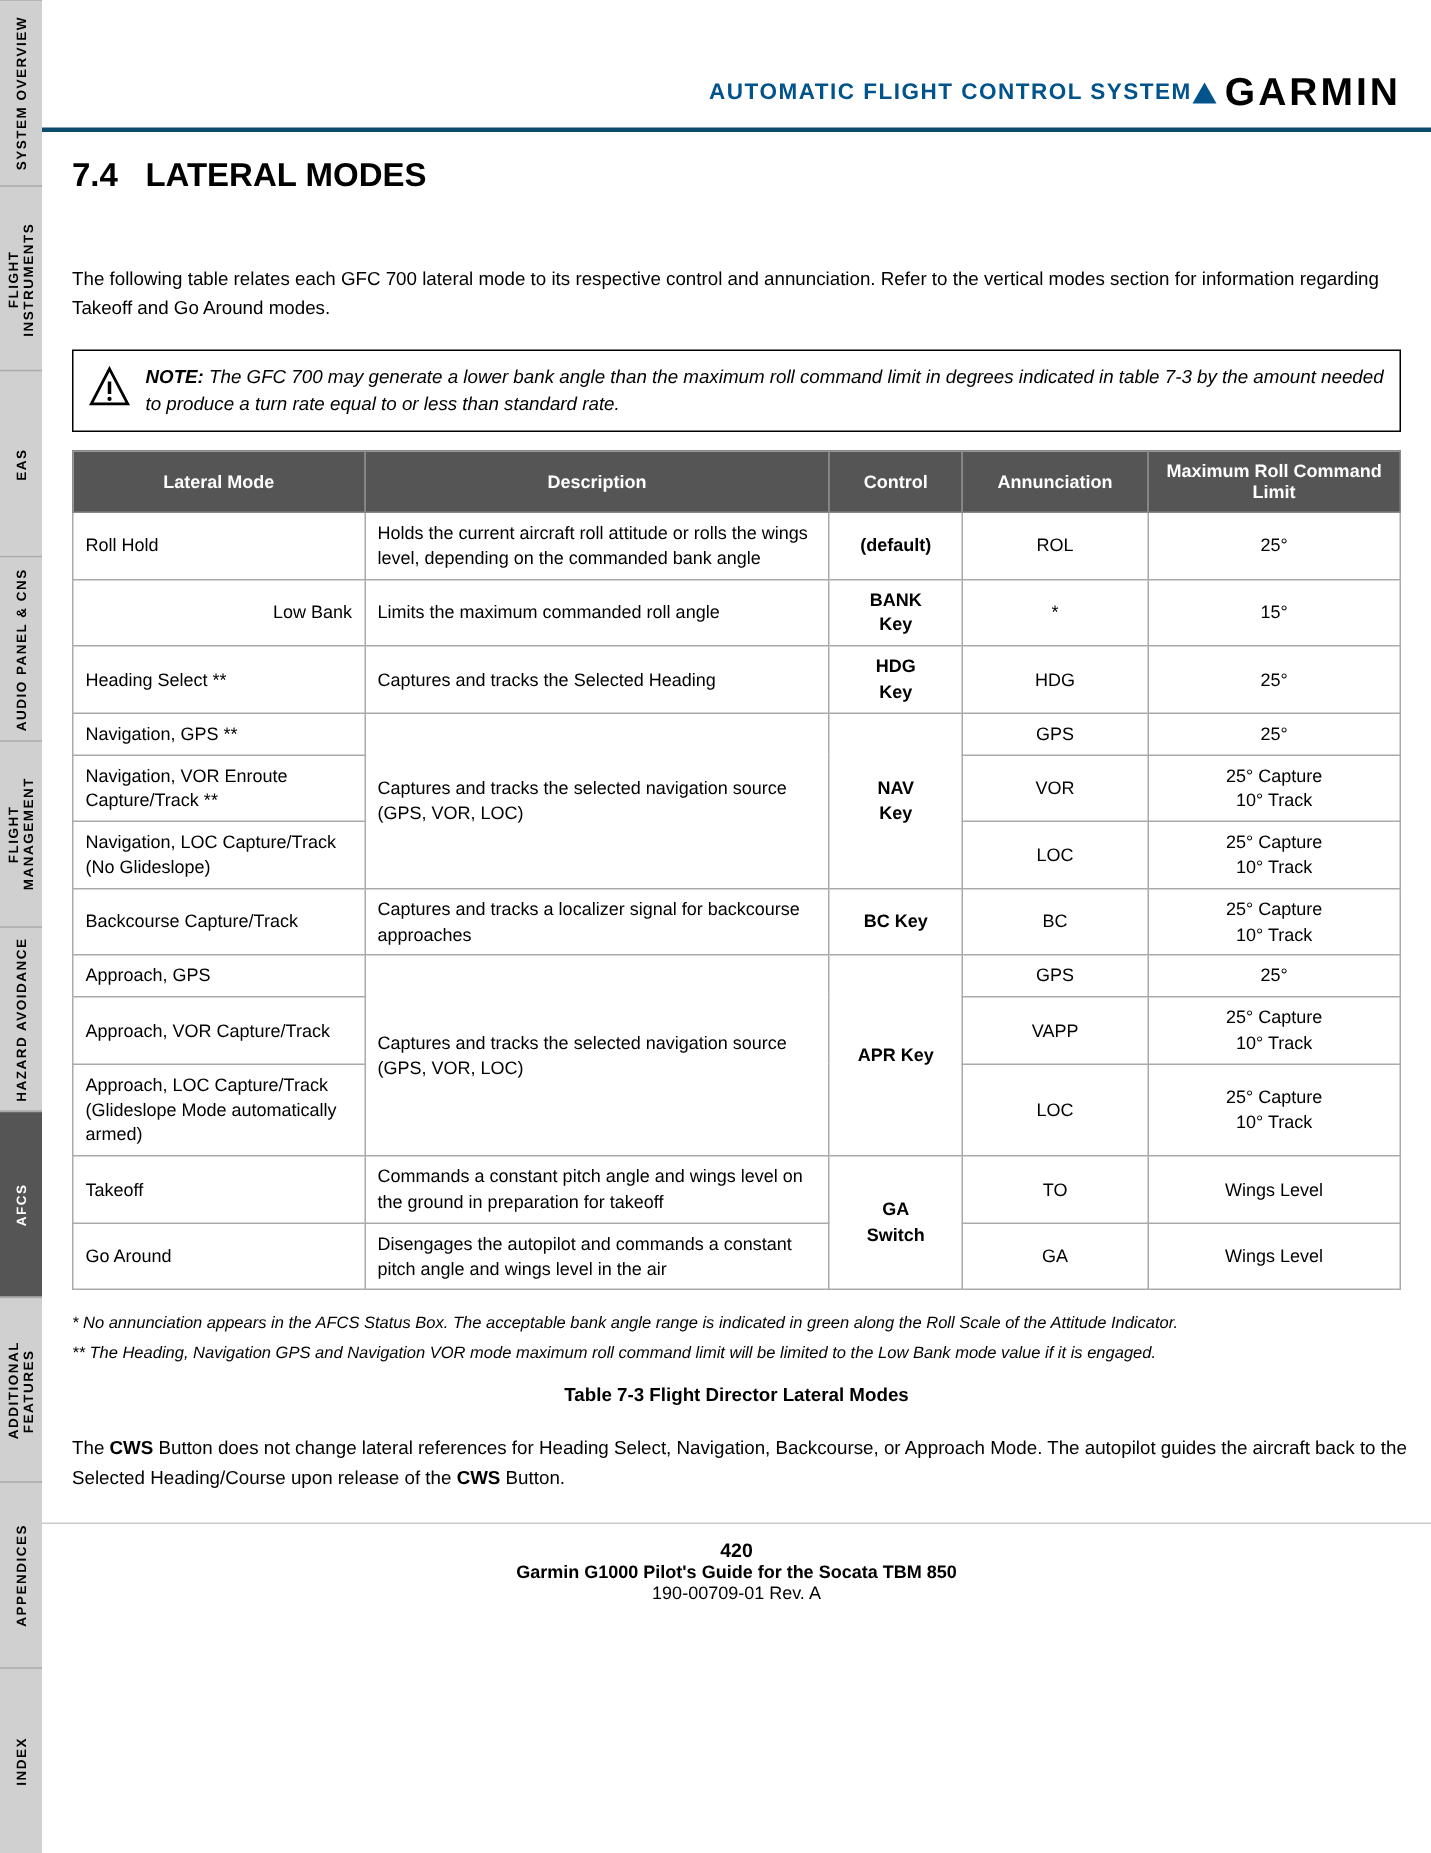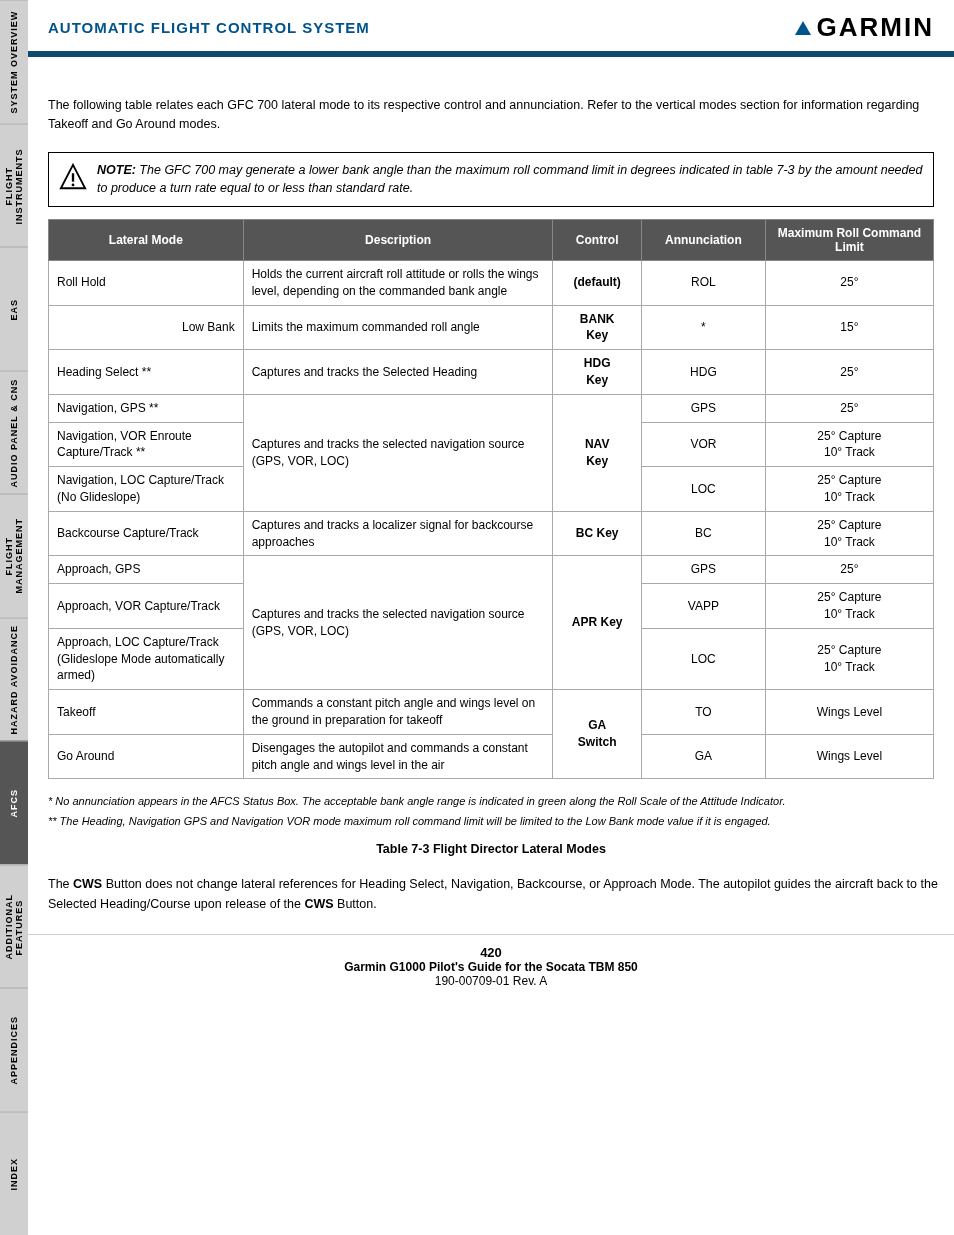--- a/index.html
+++ b/index.html
@@ -52,23 +52,24 @@
     .main-content {
       margin-left: 28px;
       padding: 0;
       position: relative;
     }
 
     
     .page-header {
       display: flex;
       align-items: center;
-      justify-content: space-between;
+      justify-content: flex-end;
       padding: 12px 20px 8px 20px;
-      border-bottom: 6px solid #0c4a6e;
+      border-bottom: 3px solid #0c4a6e;
+      margin-top: 34px;
     }
     .header-title {
       font-size: 15px;
       font-weight: bold;
       color: #00538b;
       letter-spacing: 1px;
       text-transform: uppercase;
     }
     .garmin-logo {
       display: flex;
@@ -243,20 +244,25 @@
 <div class="main-content">
 
   <div class="page-header">
     <span class="header-title">AUTOMATIC FLIGHT CONTROL SYSTEM</span>
     <div class="garmin-logo">
       <div class="garmin-logo-triangle"></div>
       <span class="garmin-logo-text">GARMIN</span>
     </div>
   </div>
 
+  <div class="section-heading">
+    <span>7.4</span>
+    &nbsp;
+    <span>LATERAL MODES</span>
+  </div>
 
   <div class="intro-text">The following table relates each GFC 700 lateral mode to its respective control and annunciation.  Refer to the vertical modes section for information regarding Takeoff and Go Around modes.</div>
 
   <div class="note-box">
     <div class="note-icon">
       <svg viewBox="0 0 30 30" xmlns="http://www.w3.org/2000/svg">
         <polygon points="15,2 28,27 2,27" fill="none" stroke="#000" stroke-width="2"></polygon>
         <line x1="15" y1="11" x2="15" y2="20" stroke="#000" stroke-width="2.5"></line>
         <circle cx="15" cy="23.5" r="1.5" fill="#000"></circle>
       </svg>

